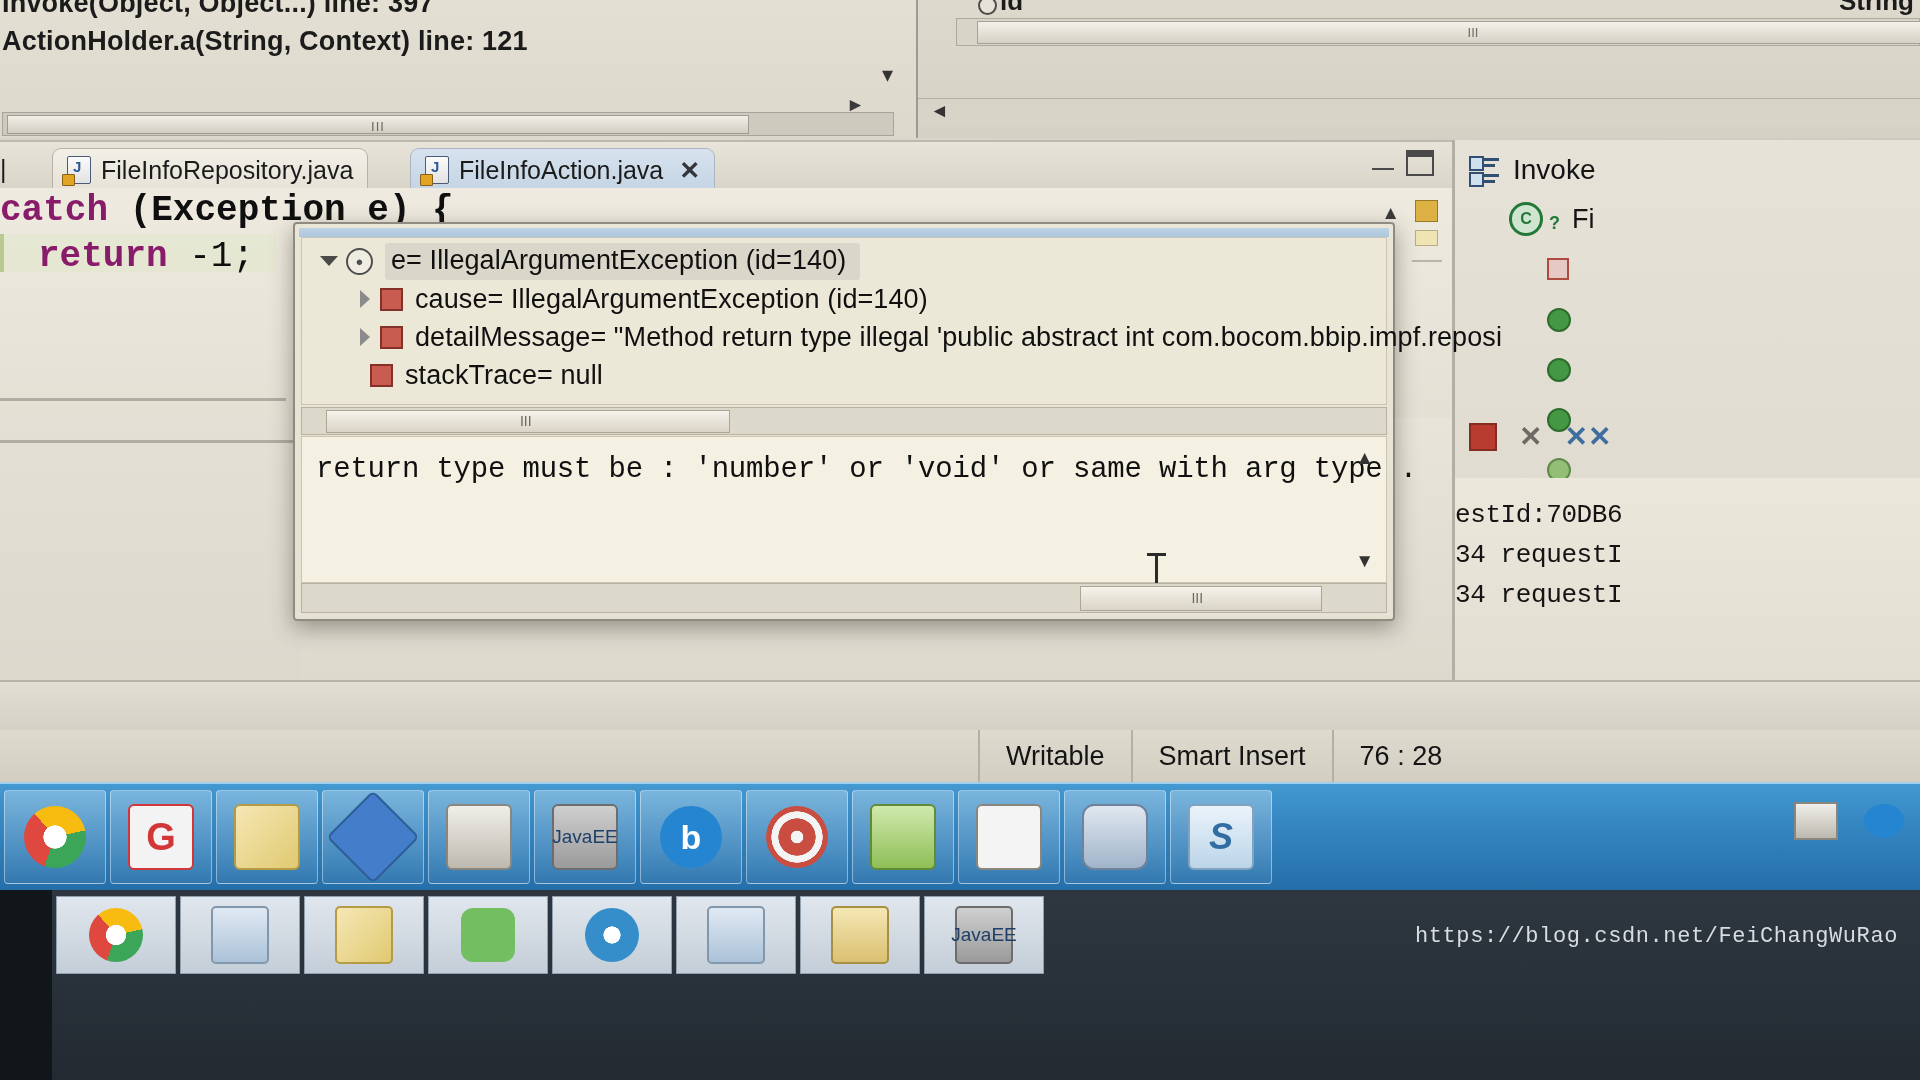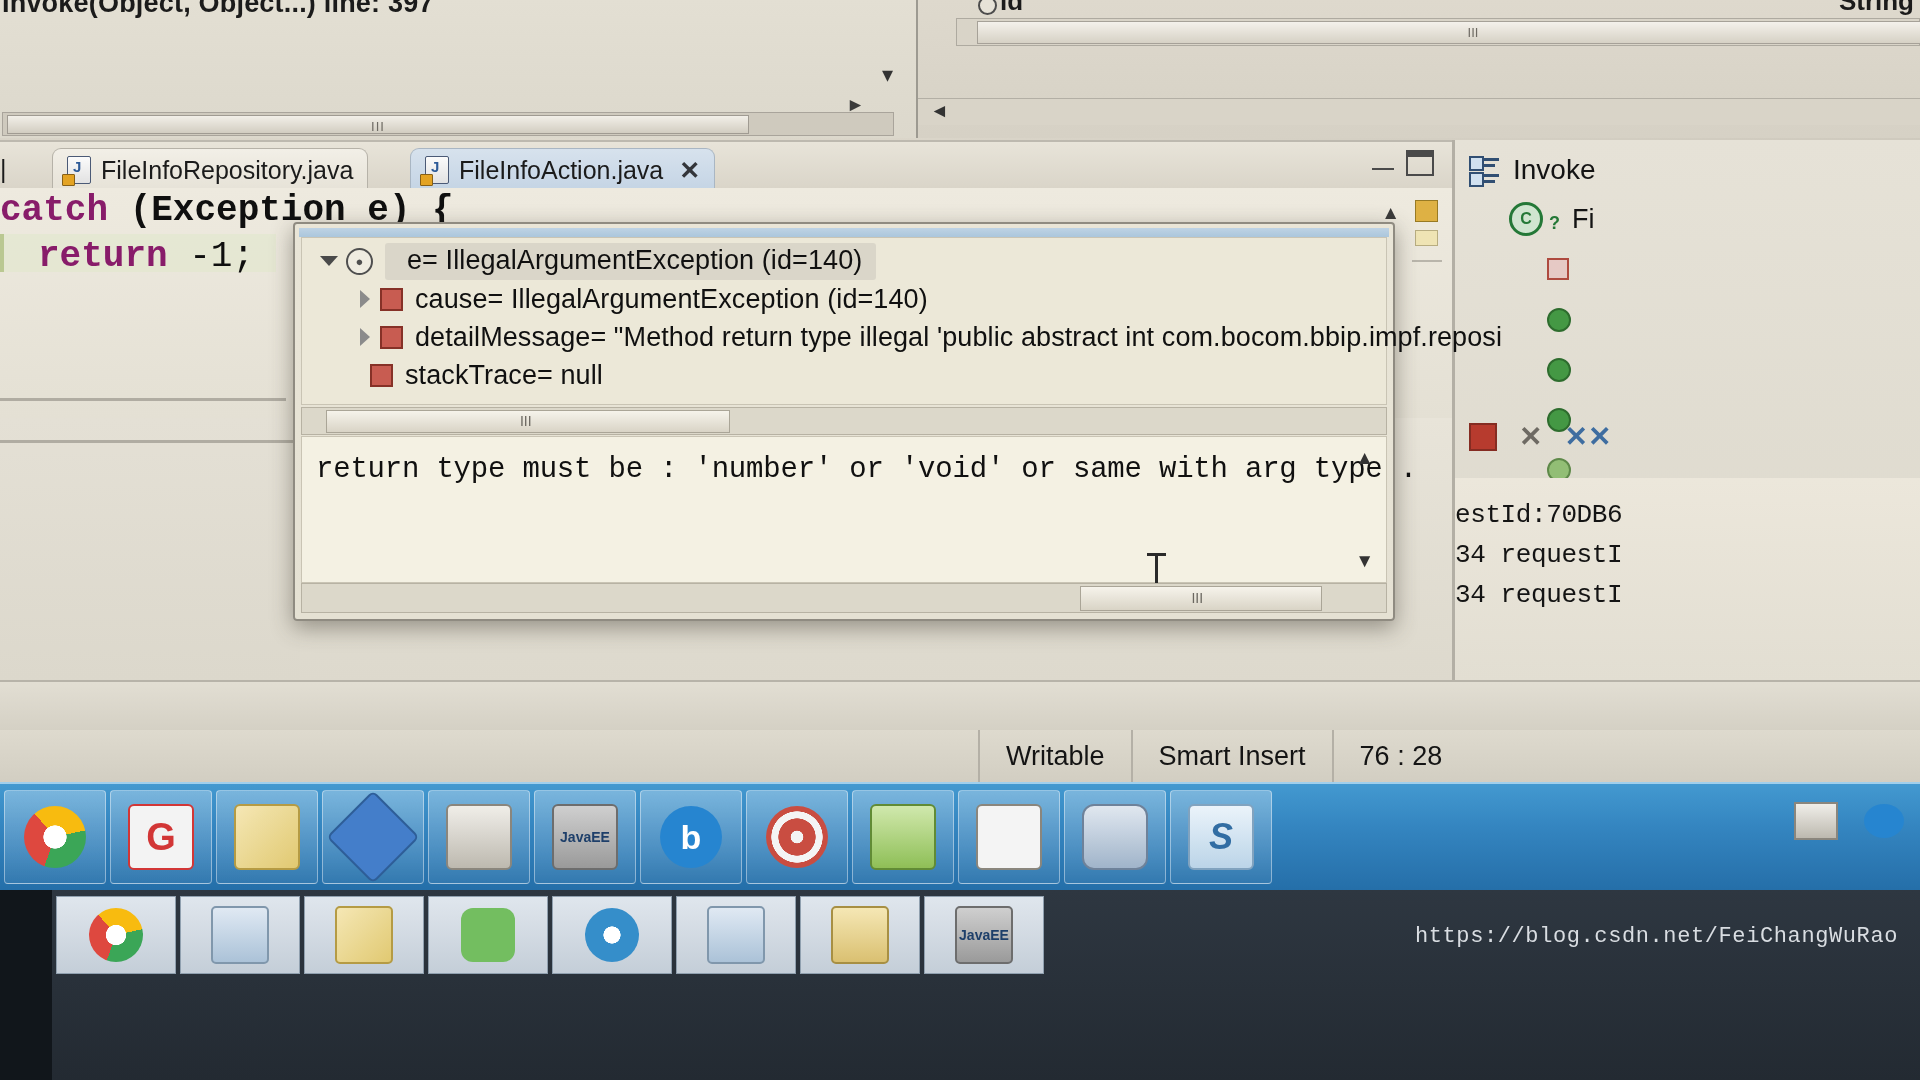--- a/index.html
+++ b/index.html
@@ -295,21 +295,21 @@
     background:#efece0;margin-right:12px;flex:0 0 auto;
     display:flex;align-items:center;justify-content:center;
     font-size:13px;color:#4f4f4f;
   }
   .field-icon{
     width:19px;height:19px;background:#cf5a4e;border:2px solid #8c2f25;
     margin-right:12px;flex:0 0 auto;
   }
   .trow .txt{font-size:27px;color:#101010;letter-spacing:.1px;}
   #trow0 .hl{
-    background:rgba(206,203,190,.62);padding:2px 14px 4px 22px;border-radius:3px;
+    background:rgba(206,203,190,.62);padding:2px 14px 4px 6px;border-radius:3px;
   }
   #tree-hscroll{
     position:absolute;left:6px;top:183px;right:6px;height:26px;
     background:#dcd8c9;border:1px solid #b7b2a2;
   }
   #tree-hthumb{
     position:absolute;left:24px;top:2px;width:402px;height:21px;
     background:linear-gradient(180deg,#f6f3ea,#d9d4c5);border:1px solid #aaa596;
   }
   #tree-hthumb .grip{position:absolute;left:48%;top:2px;font-size:14px;color:#6b675f;}
@@ -414,21 +414,21 @@
   .ic-chrome{background:
      radial-gradient(circle at 50% 50%, #ffffff 0 26%, transparent 27%),
      conic-gradient(from 200deg, #e8453c 0 33%, #fdbb00 0 66%, #34a853 0 100%);
      border-radius:50%;}
   .ic-g{background:#f3f3f3;border:2px solid #d33;color:#d33;
      display:flex;align-items:center;justify-content:center;font-size:38px;font-weight:700;}
   .ic-folders{background:linear-gradient(135deg,#f6e7b0,#e3c96a);border:2px solid #b79b3c;}
   .ic-diamond{background:#3f7fd1;transform:rotate(45deg);border:2px solid #2a5f9e;}
   .ic-printer{background:linear-gradient(180deg,#f0eee8,#bdb9ae);border:2px solid #8a867c;}
   .ic-javaee{background:linear-gradient(180deg,#cfcfcf,#9a9a9a);border:2px solid #6d6d6d;
-     display:flex;align-items:center;justify-content:center;color:#1b3f6e;font-size:14px;font-weight:700;}
+     display:flex;align-items:center;justify-content:center;color:#1b3f6e;font-size:19px;font-weight:400;}
   .ic-blue{background:#1f86d8;border-radius:50%;display:flex;align-items:center;justify-content:center;
      color:#fff;font-size:34px;font-weight:700;}
   .ic-swirl{background:radial-gradient(circle at 50% 50%,#f4f4f4 0 14%,#d24b3e 15% 42%,#f4f4f4 43% 58%,#d24b3e 59%);
      border-radius:50%;}
   .ic-green{background:linear-gradient(180deg,#cfe9a8,#8cc04f);border:2px solid #5f8c2f;}
   .ic-edit{background:#f4f4f4;border:2px solid #8a867c;}
   .ic-db{background:linear-gradient(180deg,#dfe7f0,#9fb4cc);border:2px solid #6d829c;border-radius:12px;}
   .ic-s{background:linear-gradient(180deg,#eaf3fb,#b9d4ea);border:2px solid #7fa3c2;
      display:flex;align-items:center;justify-content:center;color:#2d6ea8;font-size:36px;font-style:italic;font-weight:700;}
   .ic-wechat{background:#6ec05a;border-radius:12px;}
@@ -436,20 +436,21 @@
   .ic-win{background:linear-gradient(180deg,#dfe9f4,#a9c2da);border:2px solid #7e97ae;}
   .ic-note{background:linear-gradient(180deg,#f6e7b0,#dcc06a);border:2px solid #a98f3c;}
 </style>
 </head>
 <body>
 
 <div id="screen">
 
   <div id="stack-panel" class="blur1">
     <div id="sr0" class="stack-row">Invoke(Object, Object...) line: 397</div>
+    <div id="sr1" class="stack-row">ActionHolder.a(String, Context) line: 121</div>
     <div id="stack-down-arrow">▾</div>
     <div id="stack-right-arrow">►</div>
     <div id="stack-hscroll">
       <div id="stack-hthumb">
         <span class="grip">III</span>
       </div>
     </div>
   </div>
 
   <div id="varpanel" class="blur1">

